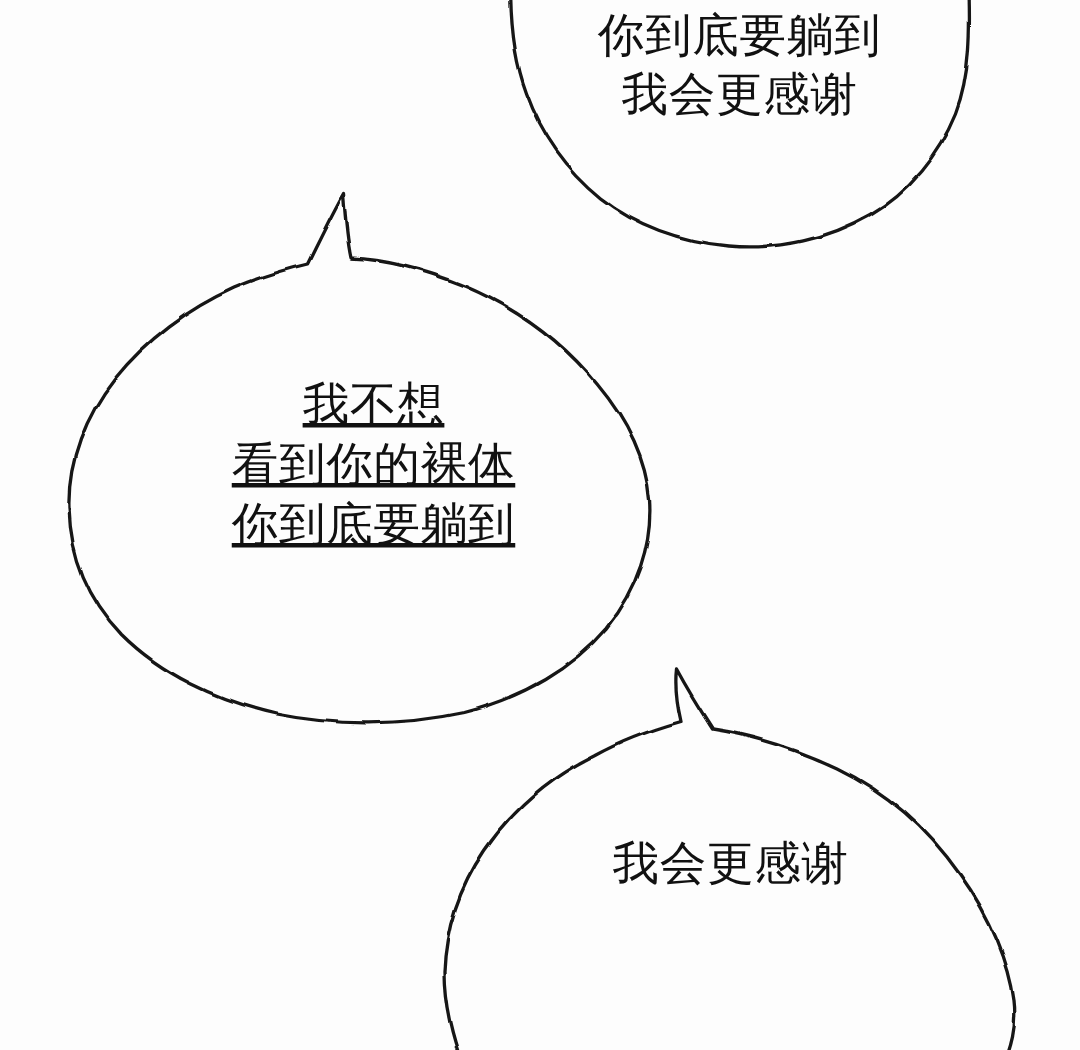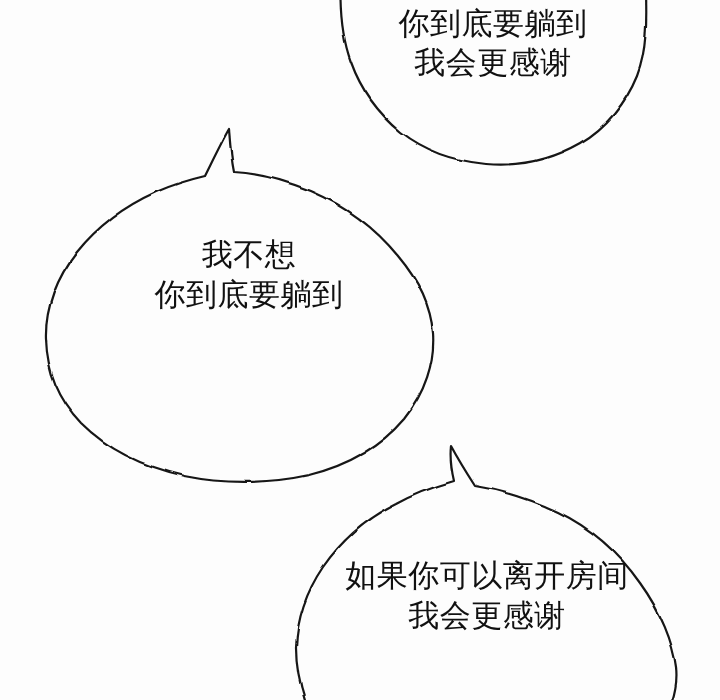--- a/index.html
+++ b/index.html
@@ -37,21 +37,21 @@
     color: #111111;
     font-size: 31px;
     font-weight: 500;
     letter-spacing: 0.5px;
     white-space: nowrap;
   }
   .dialogue .line {
     display: block;
   }
   .dialogue-top    { left: 493px; top: 4px;   line-height: 39px; }
-  .dialogue-middle { left: 249px; top: 235px; line-height: 40px; }
+  .dialogue-middle { left: 249px; top: 250px; line-height: 40px; text-decoration: underline; }
   .dialogue-bottom { left: 487px; top: 556px; line-height: 40px; }
 </style>
 </head>
 <body>
 
 <div class="canvas">
 
   <svg class="bubbles-layer" viewBox="0 0 720 700" xmlns="http://www.w3.org/2000/svg">
     <defs>
       <filter id="handdrawn" x="-10%" y="-10%" width="120%" height="120%">
@@ -103,21 +103,21 @@
     </g>
   </svg>
 
   <div class="dialogue dialogue-top">
     <span class="line">你到底要躺到</span>
     <span class="line">我会更感谢</span>
   </div>
 
   <div class="dialogue dialogue-middle">
     <span class="line">我不想</span>
+    <span class="line">看到你的裸体</span>
     <span class="line">你到底要躺到</span>
   </div>
 
   <div class="dialogue dialogue-bottom">
-    <span class="line">如果你可以离开房间</span>
     <span class="line">我会更感谢</span>
   </div>
 
 </div>
 
 </body></html>

